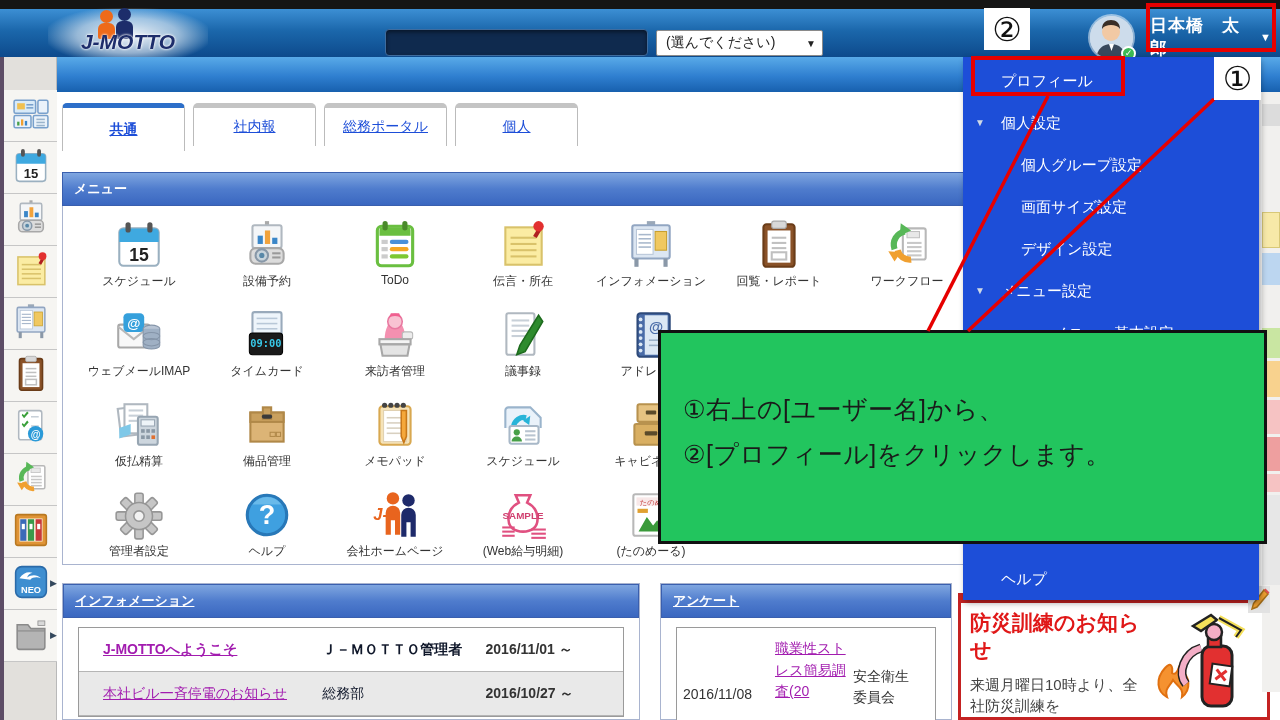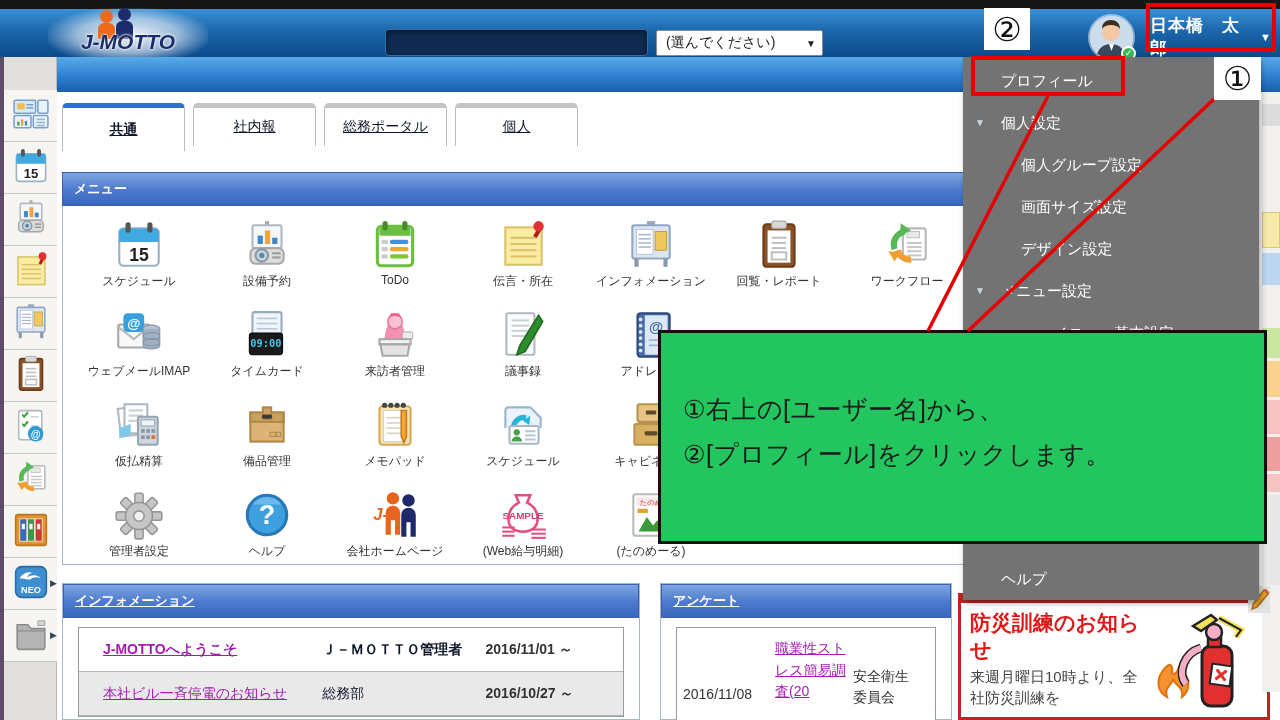--- a/index.html
+++ b/index.html
@@ -61,21 +61,21 @@
   .sb-cell svg { width:40px; height:40px; }
   .sb-arrow { position:absolute; right:0px; top:20px; font-size:9px; color:#33475c; }
 
   
   .content-bg { position:absolute; left:57px; top:92px; width:1223px; height:628px; background:#fff; }
 
   .tabs { position:absolute; left:62px; top:103px; display:flex; gap:8px; }
   .tab { width:123px; height:43px; background:#fff; border:1px solid #bbb; border-bottom:none;
     border-radius:5px 5px 0 0; border-top:5px solid #c4c4c4; display:flex; align-items:center;
     justify-content:center; font-size:14px; cursor:pointer; }
-  .tab span { color:#0f172a; text-decoration:underline; }
+  .tab span { color:#1d4ed8; text-decoration:underline; }
   .tab.active { border-top-color:#2d6fc9; height:48px; box-shadow:0 2px 0 #fff; }
   .tab.active span { font-weight:bold; }
 
   .sec-hdr { height:34px; background:linear-gradient(#7fa6e0 0%,#4f7ccd 50%,#3a67c0 100%);
     border:1px solid #3a5fae; display:flex; align-items:center; padding:0 11px; }
   .sec-hdr span { color:#fff; font-size:13px; font-weight:bold; }
   .sec-hdr.link span { text-decoration:underline; cursor:pointer; }
 
   .menu-box { position:absolute; left:62px; top:172px; width:1196px; height:393px;
     border:1px solid #a9b4cf; background:#fff; }
@@ -104,34 +104,34 @@
   .info-row.first .info-c2 { font-weight:bold; }
   .svy-row { height:126px; font-size:14px; }
   .svy-c1 { width:96px; padding:58px 2px 0 6px; color:#333; }
   .svy-c2 { width:76px; padding:10px 2px 0 2px; line-height:1.55; }
   .svy-c3 { width:70px; padding:38px 0 0 4px; color:#333; line-height:1.5; }
 
   
   .notice-box { position:absolute; left:958px; top:593px; width:312px; height:127px;
     border:3px solid #c42222; background:#fff; }
   .notice-box::before { content:""; display:block; height:7px; background:#c42222; }
-  .notice-title { margin:6px 0 2px 9px; width:180px; font-size:21px; font-weight:bold;
+  .notice-title { margin:6px 0 10px 9px; width:180px; font-size:21px; font-weight:bold;
     color:#e01818; line-height:1.3; }
   .notice-body { margin:2px 0 0 9px; width:172px; font-size:15px; color:#444; line-height:1.45; }
   .extinguisher { position:absolute; right:4px; top:14px; width:128px; height:106px; }
 
   .pencil { position:absolute; left:1248px; top:586px; width:22px; height:27px; cursor:pointer; z-index:6; }
 
   
   .right-strip { position:absolute; left:1262px; top:92px; width:18px; height:600px; background:#f1f0ee; }
   .rs-b { position:absolute; left:0; width:18px; }
 
   
   .dropdown { position:absolute; left:963px; top:57px; width:296px; height:543px;
-    background:#737373; z-index:40; display:flex; flex-direction:column; padding-top:3px;
+    background:#1d4ed8; z-index:40; display:flex; flex-direction:column; padding-top:3px;
     box-shadow:2px 3px 6px rgba(0,0,0,.35); }
   .dd-item { height:42px; line-height:42px; color:#fff; font-size:15px; cursor:pointer;
     position:relative; white-space:nowrap; }
   .dd-item.l0 { padding-left:38px; }
   .dd-item.l1 { padding-left:58px; }
   .dd-item.l2 { padding-left:90px; }
   .dd-caret { position:absolute; left:12px; top:0; font-size:10px; color:#cfd9e6; }
   .dd-spacer { flex:1; }
 
   

